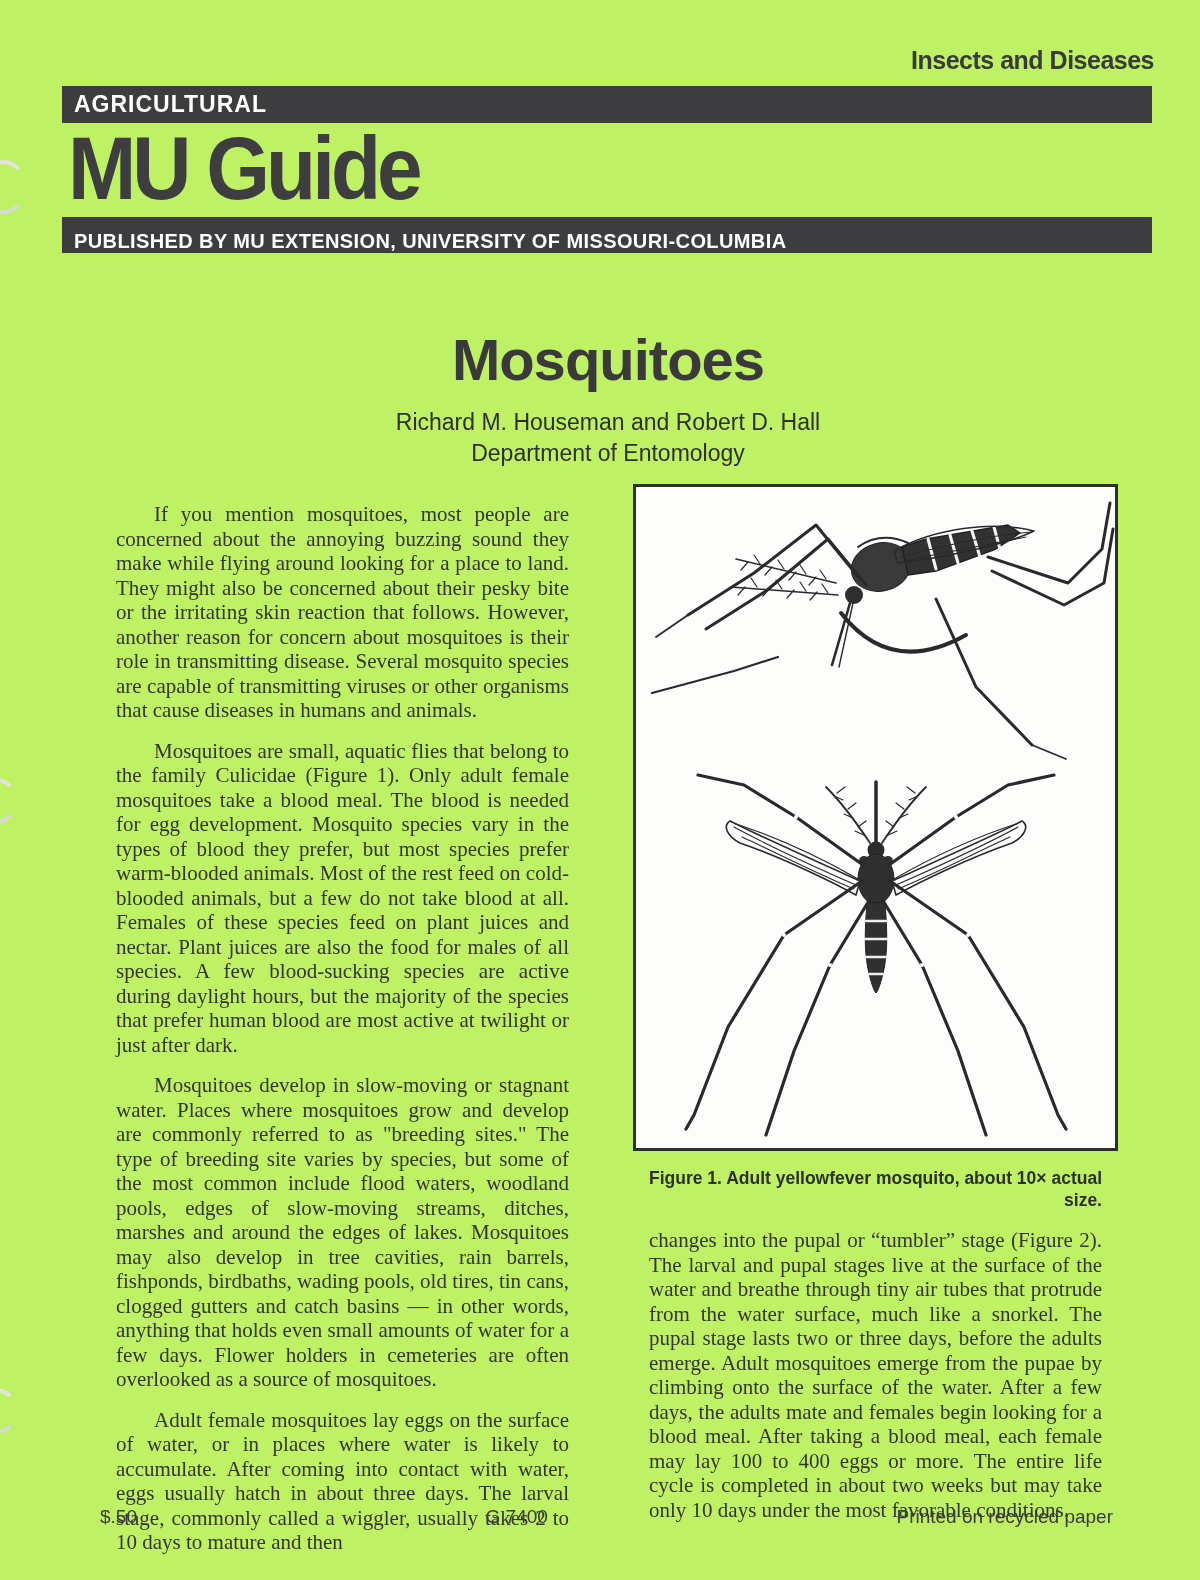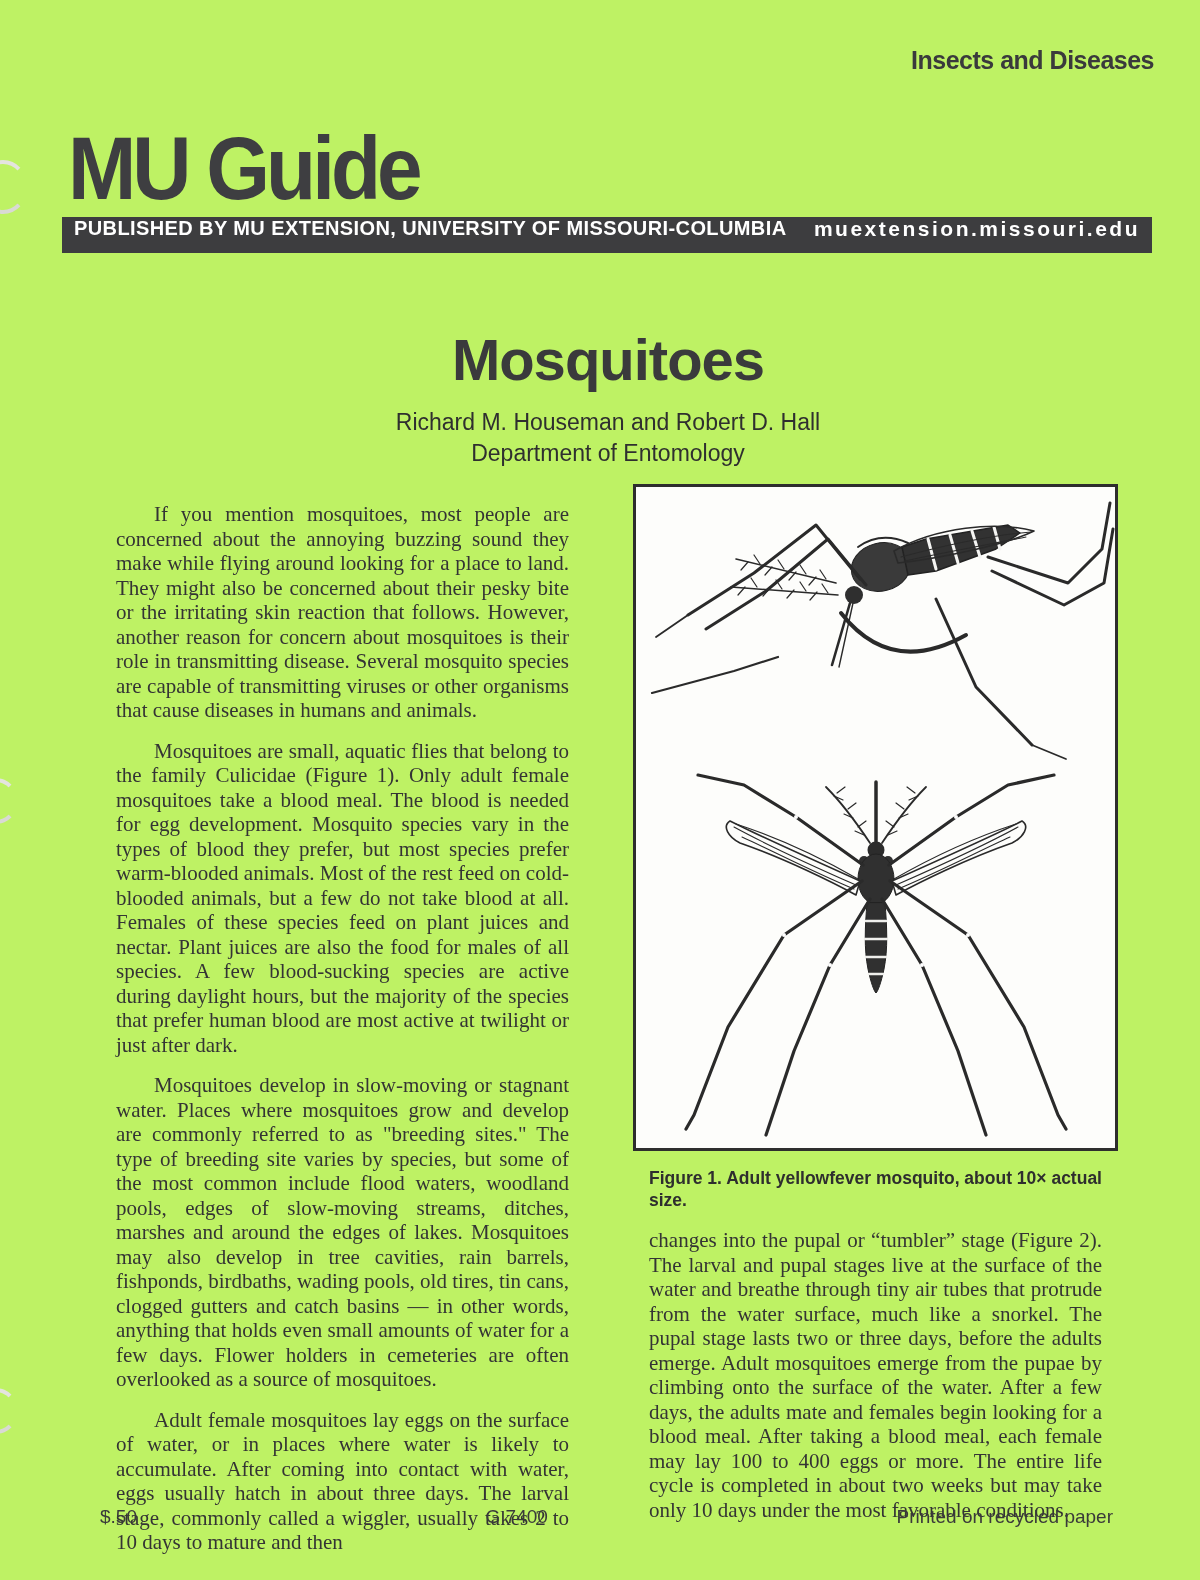--- a/index.html
+++ b/index.html
@@ -25,21 +25,21 @@
     font-family:"Liberation Sans", sans-serif;color:#fff;font-weight:bold;
   }
   .bar-top{top:86px;height:37px;line-height:37px;font-size:23px;letter-spacing:1px;padding-left:12px;width:1078px;}
   .brand{
     position:absolute;left:68px;top:118px;
     font-family:"Liberation Sans", sans-serif;font-weight:bold;
     font-size:82px;letter-spacing:-4px;color:#3e3e41;
     transform:scaleY(1.08);transform-origin:top left;white-space:nowrap;
   }
   .bar-bottom{
-    top:217px;height:36px;display:flex;justify-content:space-between;align-items:flex-start;
+    top:217px;height:36px;display:flex;justify-content:space-between;align-items:flex-end;
     padding:0 12px;width:1066px;
   }
   .published{font-size:20px;letter-spacing:0.4px;}
   .website{font-size:21px;letter-spacing:2.5px;}
   
   .title-block{position:absolute;left:0;top:326px;width:1216px;text-align:center;}
   .doc-title{
     font-family:"Liberation Sans", sans-serif;font-weight:bold;
     font-size:58px;letter-spacing:-1px;color:#3a3a3c;margin:0 0 14px 0;
   }
@@ -58,44 +58,46 @@
     font-size:31px;letter-spacing:-0.5px;color:#3a3a3c;
     margin:13px 0 6px 0;text-align:left;
   }
   
   .figure-box{
     width:485px;height:667px;border:3px solid #2e2e2e;box-sizing:border-box;
     background:#fdfdfb;
   }
   .figure-caption{
     font-family:"Liberation Sans", sans-serif;font-weight:bold;
-    font-size:17.5px;color:#2e2e2e;margin-top:9px;text-align:left;line-height:22px;
+    font-size:17.5px;color:#2e2e2e;margin-top:9px;text-align:right;line-height:22px;
   }
   .continuation{margin-top:17px !important;}
   
   .footer{
     position:absolute;left:100px;top:1506px;width:1013px;
     display:flex;justify-content:space-between;align-items:center;
     font-family:"Liberation Sans", sans-serif;font-size:19px;color:#3a3a3a;
   }
 </style>
 </head>
 <body>
 
 <div class="page">
 
   <div class="artifact" style="left:-22px;top:160px;"></div>
   <div class="artifact" style="left:-26px;top:778px;width:36px;height:38px;"></div>
   <div class="artifact" style="left:-26px;top:1388px;width:36px;height:38px;"></div>
 
   <div class="category">Insects and Diseases</div>
+  <div class="bar bar-top">
+    <span>AGRICULTURAL</span>
+  </div>
   <div class="brand">MU Guide</div>
   <div class="bar bar-bottom">
     <span class="published">PUBLISHED BY MU EXTENSION, UNIVERSITY OF MISSOURI-COLUMBIA</span>
-    <span class="website">muextension.missouri.edu</span>
   </div>
 
   <div class="title-block">
     <h1 class="doc-title">Mosquitoes</h1>
     <p class="authors">Richard M. Houseman and Robert D. Hall</p>
     <p class="department">Department of Entomology</p>
   </div>
 
   <div class="col col-left">
     <p class="indent">If you mention mosquitoes, most people are concerned about the annoying buzzing sound they make while flying around looking for a place to land. They might also be concerned about their pesky bite or the irritating skin reaction that follows. However, another reason for concern about mosquitoes is their role in transmitting disease. Several mosquito species are capable of transmitting viruses or other organisms that cause diseases in humans and animals.</p>

